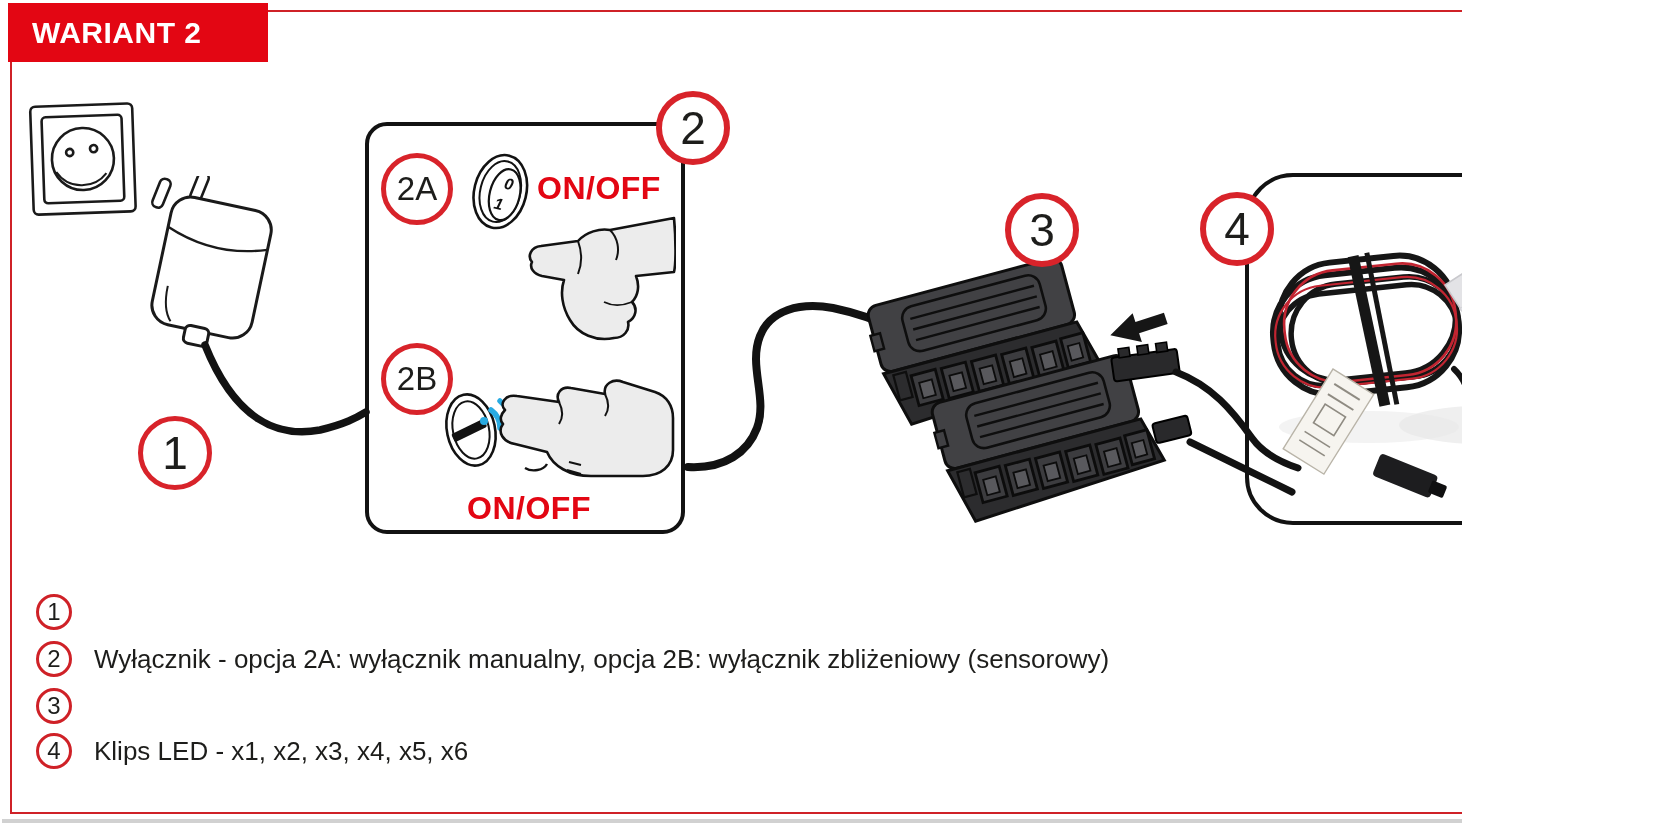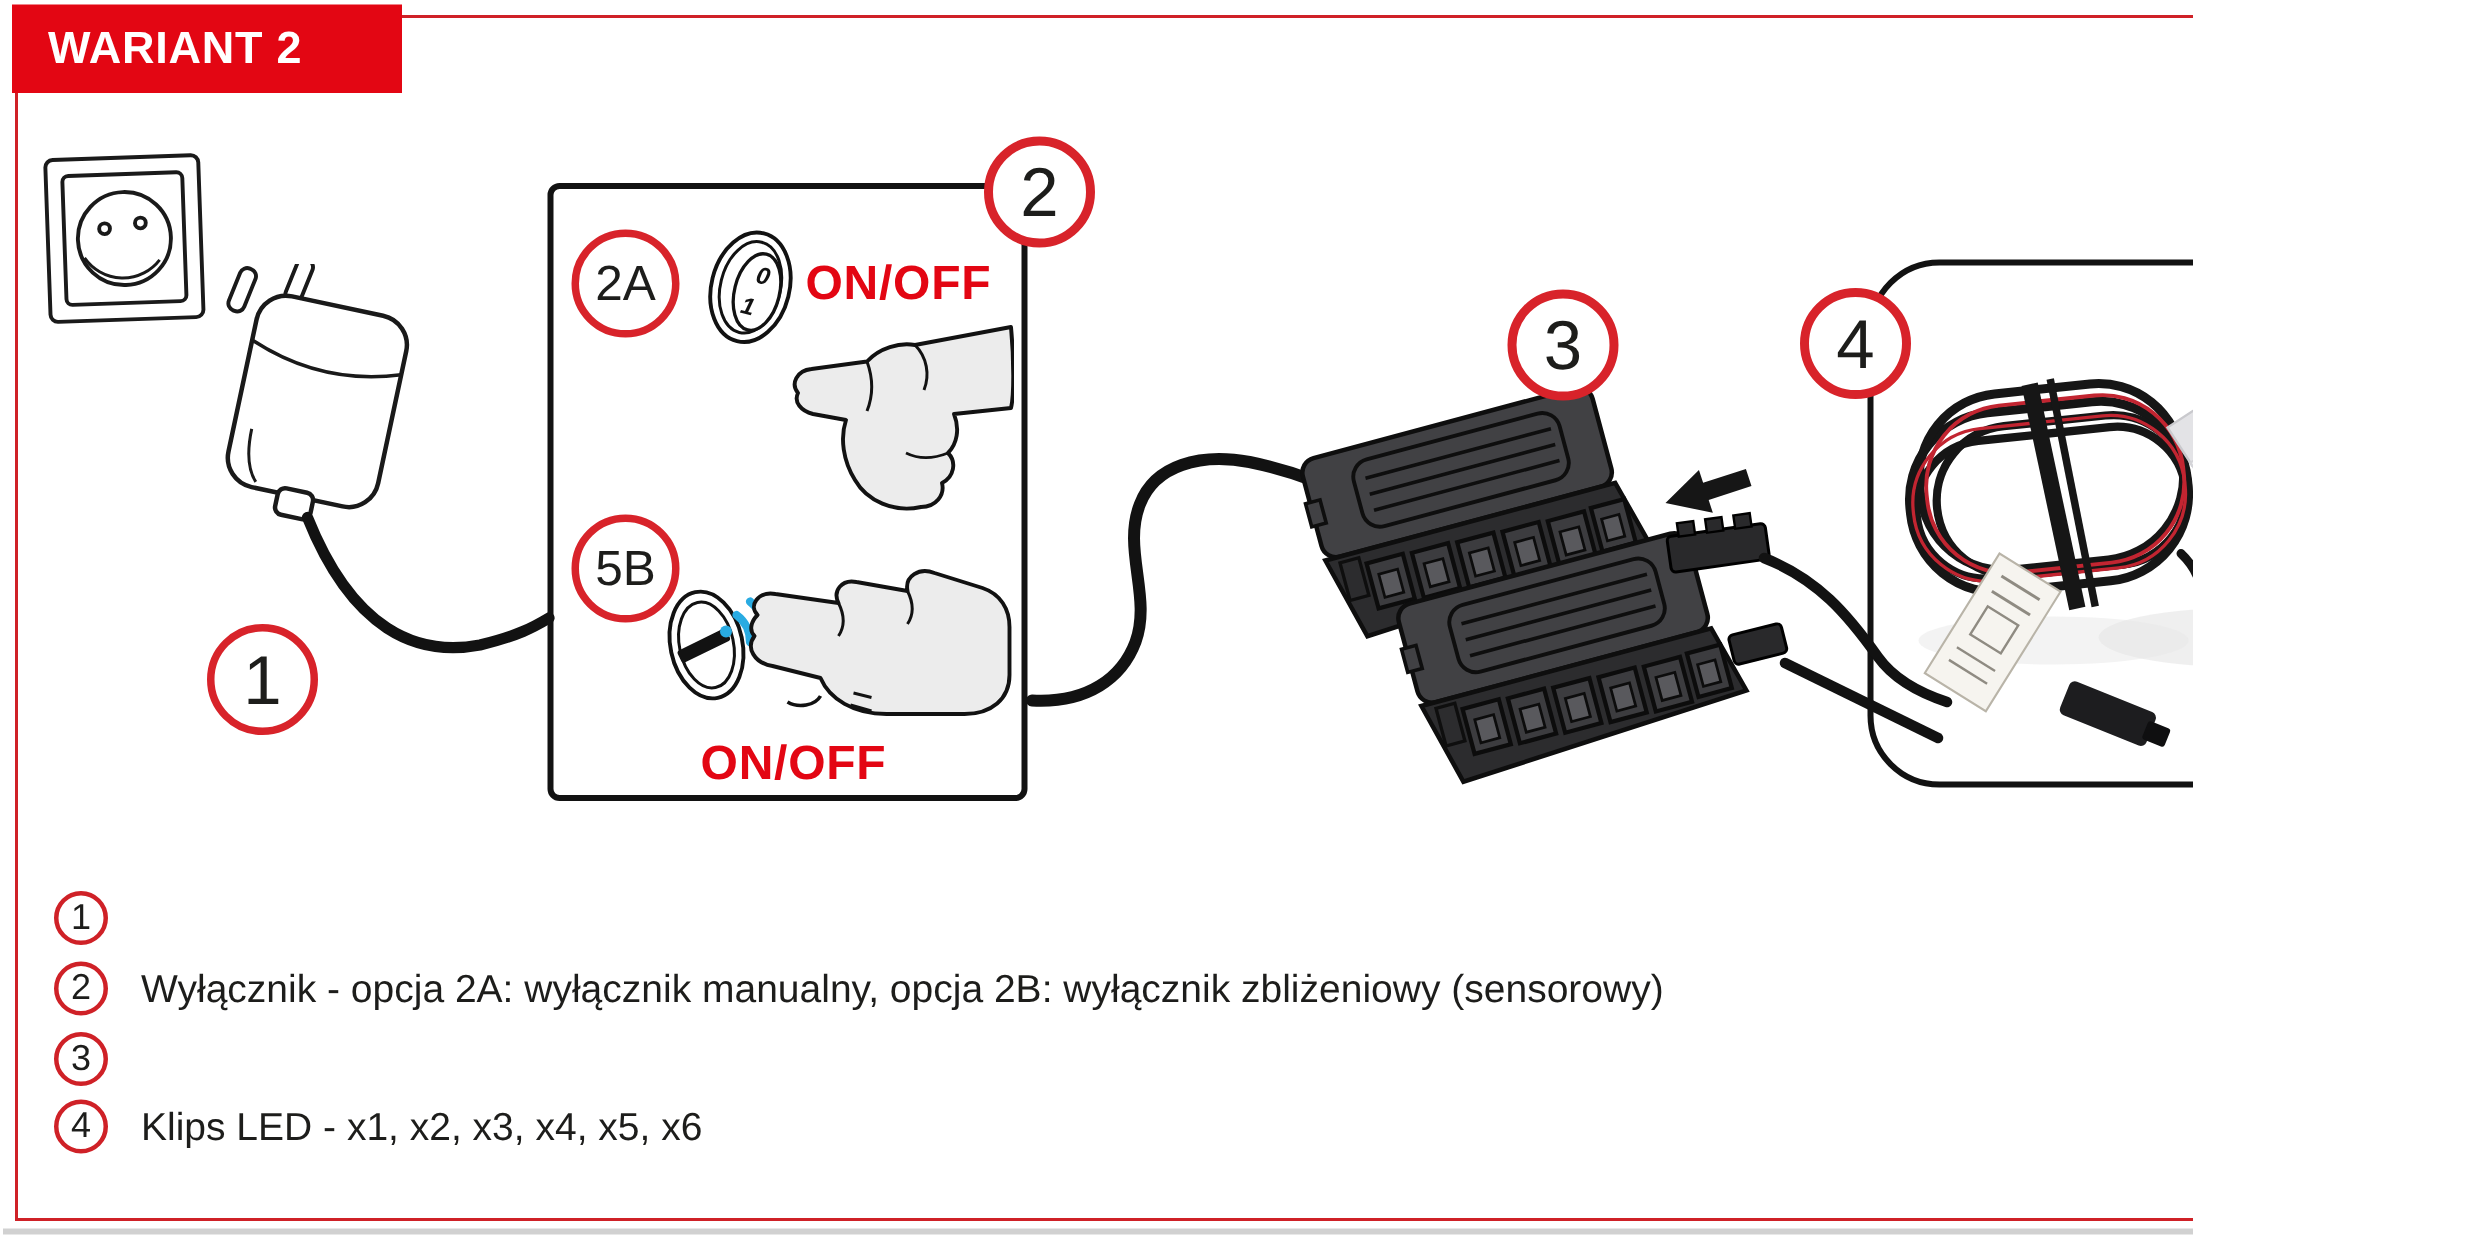--- a/index.html
+++ b/index.html
@@ -19,21 +19,21 @@
   .badge{border-radius:50%;background:#fff;display:flex;align-items:center;justify-content:center;
     color:#1d1d1b;z-index:5;box-sizing:border-box;}
   .badge.big{width:74px;height:74px;border:5px solid #d8232a;font-size:46px;font-weight:500;}
   .badge.med{width:72px;height:72px;border:5px solid #d8232a;font-size:33px;font-weight:500;background:transparent;}
   #badge-1{left:138px;top:416px;}
   #badge-2{left:656px;top:91px;border-width:6px;}
   #badge-3{left:1005px;top:193px;border-width:6px;}
   #badge-4{left:1200px;top:192px;border-width:6px;}
   
   #panel-2{left:365px;top:122px;width:320px;height:412px;border:4px solid #121212;
-    border-radius:8px;background:#fff;z-index:1;box-sizing:border-box;}
+    border-radius:22px;background:#fff;z-index:1;box-sizing:border-box;}
   #panel-2 .inner{position:absolute;}
   #badge-2a{left:12px;top:27px;}
   #badge-2b{left:12px;top:217px;}
   .onoff{color:#e30613;font-size:32px;font-weight:600;letter-spacing:.5px;}
   #onoff-a{left:168px;top:44px;}
   #onoff-b{left:50px;top:364px;width:220px;text-align:center;}
   
   #artwork{left:0;top:0;z-index:2;}
   #socket-art{left:28px;top:98px;z-index:1;}
   #adapter-art{left:130px;top:176px;z-index:1;}
@@ -162,21 +162,21 @@
     <svg class="abs inner" style="left:155px;top:80px;" width="152" height="142" viewBox="0 0 152 142">
       <path d="M8,56 C3,50 7,41 17,40 L54,35 C62,26 76,22 86,24 L150,12 C152,34 152,58 150,66 L112,70
                C116,80 114,90 108,96 C114,102 112,112 104,116 C106,124 100,132 90,132
                C72,136 54,128 46,114 C38,101 36,86 40,74 L18,70 C10,68 5,62 8,56 Z" fill="#ececec" stroke="#121212" stroke-width="2.6" stroke-linejoin="round"></path>
       <path d="M54,35 C58,46 58,58 54,68" fill="none" stroke="#121212" stroke-width="2"></path>
       <path d="M86,24 C94,32 96,44 92,54" fill="none" stroke="#121212" stroke-width="2"></path>
       <path d="M108,96 C98,100 88,100 80,96" fill="none" stroke="#121212" stroke-width="1.8"></path>
     </svg>
 
     <div class="abs inner badge med" id="badge-2b">
-      <span>5B</span>
+      <span>2B</span>
     </div>
 
     <svg class="abs inner" style="left:72px;top:258px;" width="70" height="92" viewBox="0 0 70 92">
       <g transform="rotate(-12 30 46)">
         <ellipse cx="30" cy="46" rx="24" ry="36" fill="#fff" stroke="#121212" stroke-width="2.6"></ellipse>
         <ellipse cx="30" cy="46" rx="18" ry="29" fill="#fff" stroke="#121212" stroke-width="2"></ellipse>
       </g>
       <rect x="10" y="42" width="36" height="9" rx="2" transform="rotate(-26 28 46)" fill="#121212"></rect>
       <circle cx="43" cy="37" r="4" fill="#29abe2"></circle>
       <path d="M50,26 a22,22 0 0 1 9,18" fill="none" stroke="#29abe2" stroke-width="5.5" stroke-linecap="round"></path>

